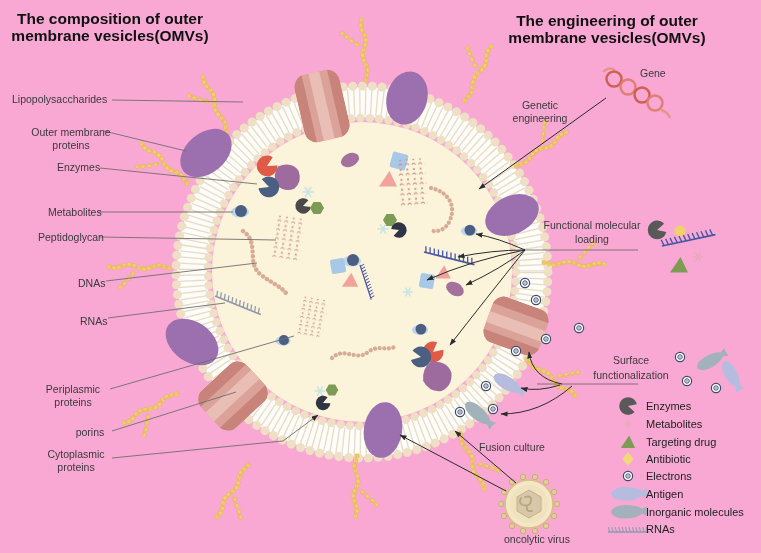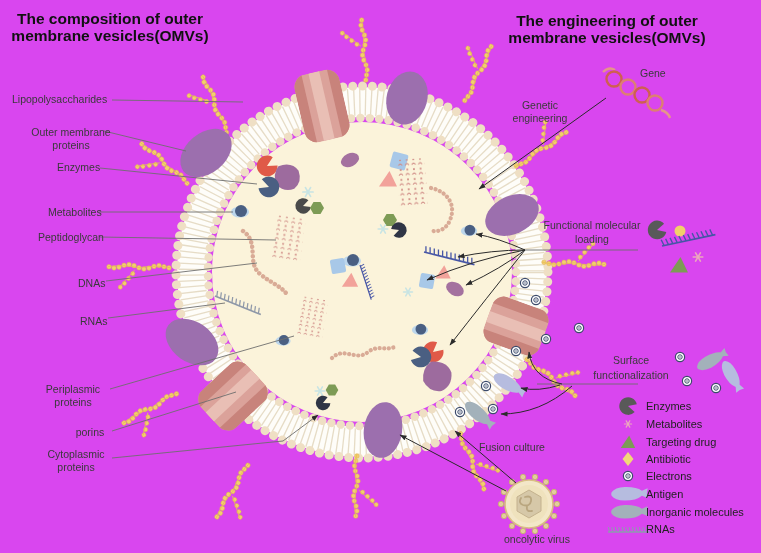--- a/index.html
+++ b/index.html
@@ -1,16 +1,16 @@
 <!DOCTYPE html>
 <html><head>
 <meta charset="utf-8">
 <style>
   html,body{margin:0;padding:0;background:#fff;}
-  .canvas{position:relative;width:761px;height:553px;background:#d946ef;overflow:hidden;
+  .canvas{position:relative;width:761px;height:553px;background:#f9a8d4;overflow:hidden;
           font-family:"Liberation Sans",sans-serif;text-align:right;}
   svg{display:block;}
   svg text{font-family:"Liberation Sans",sans-serif;fill:#333;}
   .title{font-size:15.5px;font-weight:bold;fill:#111;}
   .lbl{font-size:10.5px;fill:#3a3a3a;}
   .leg{font-size:11px;fill:#222;}
   .leader{stroke:#6e6e6e;stroke-width:0.9;fill:none;}
   .arrow{stroke:#2b2b2b;stroke-width:1;fill:none;}
 </style>
 </head>

